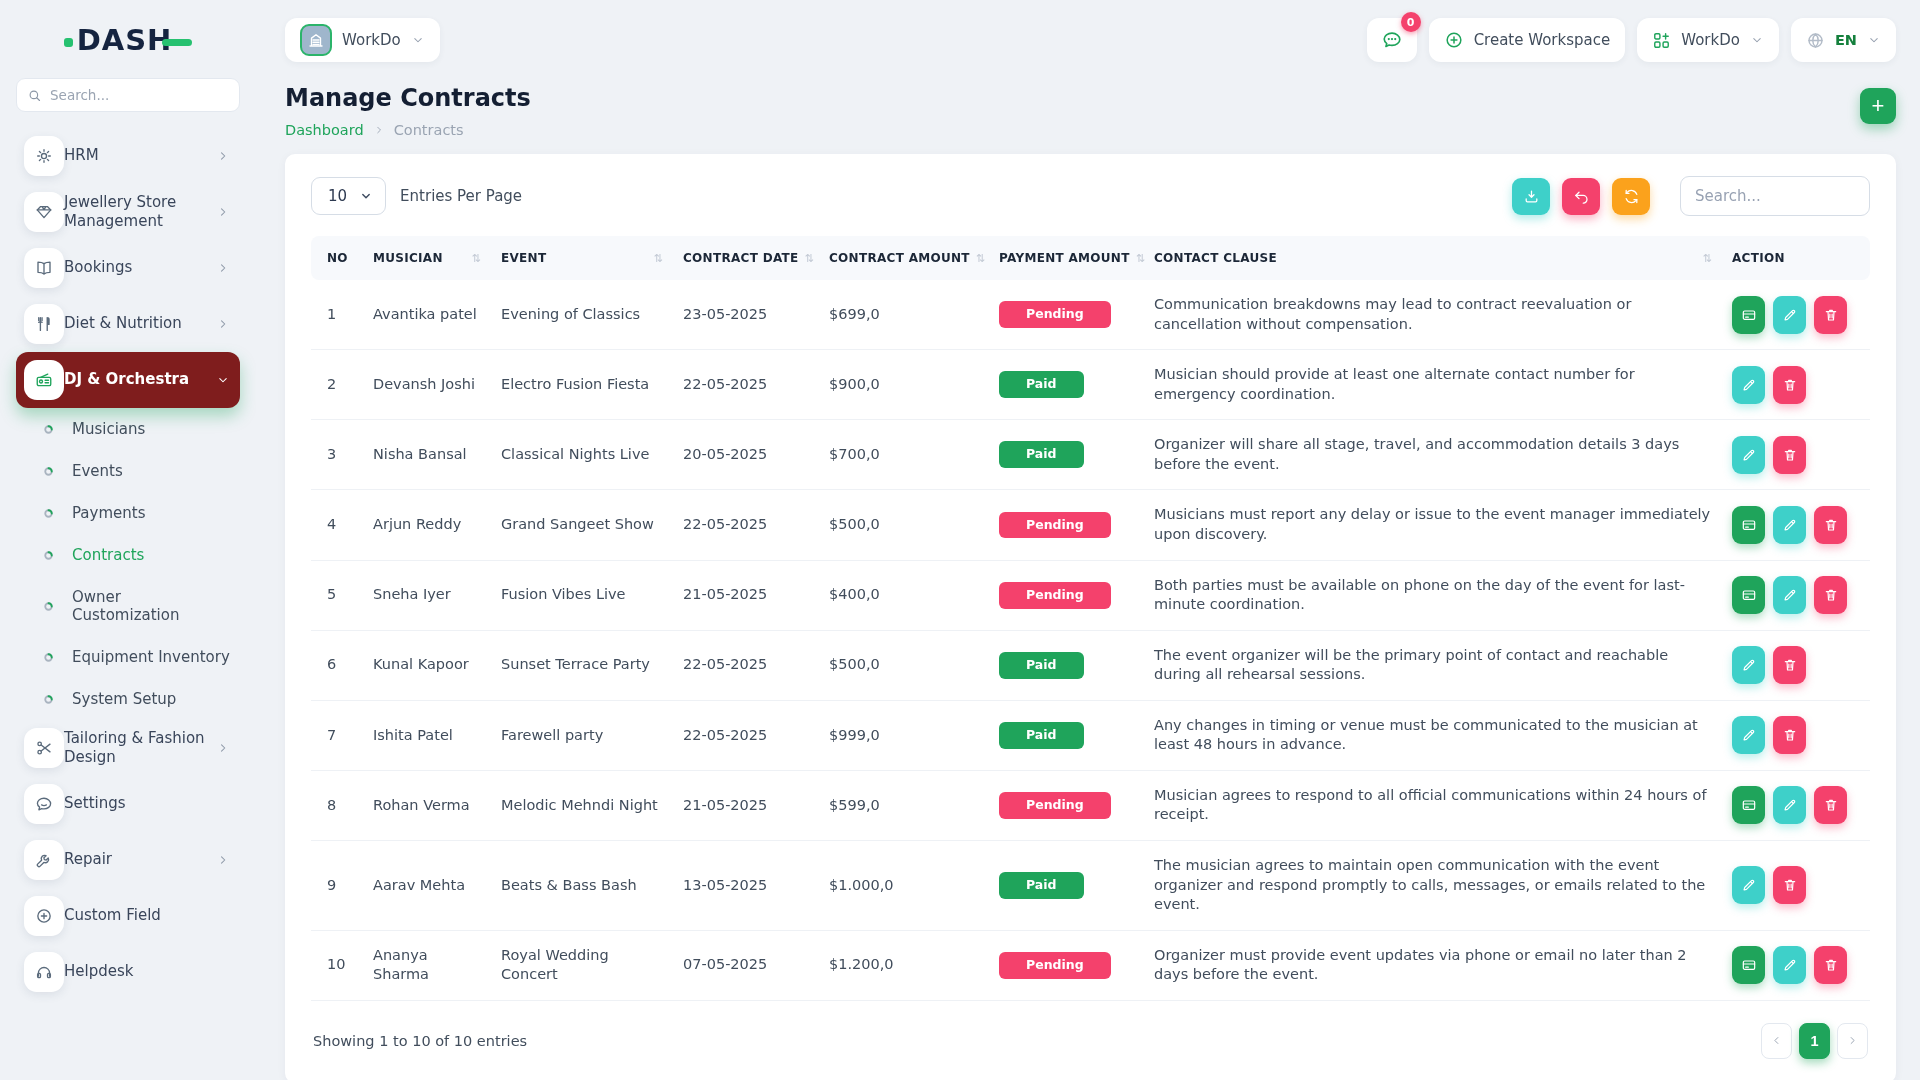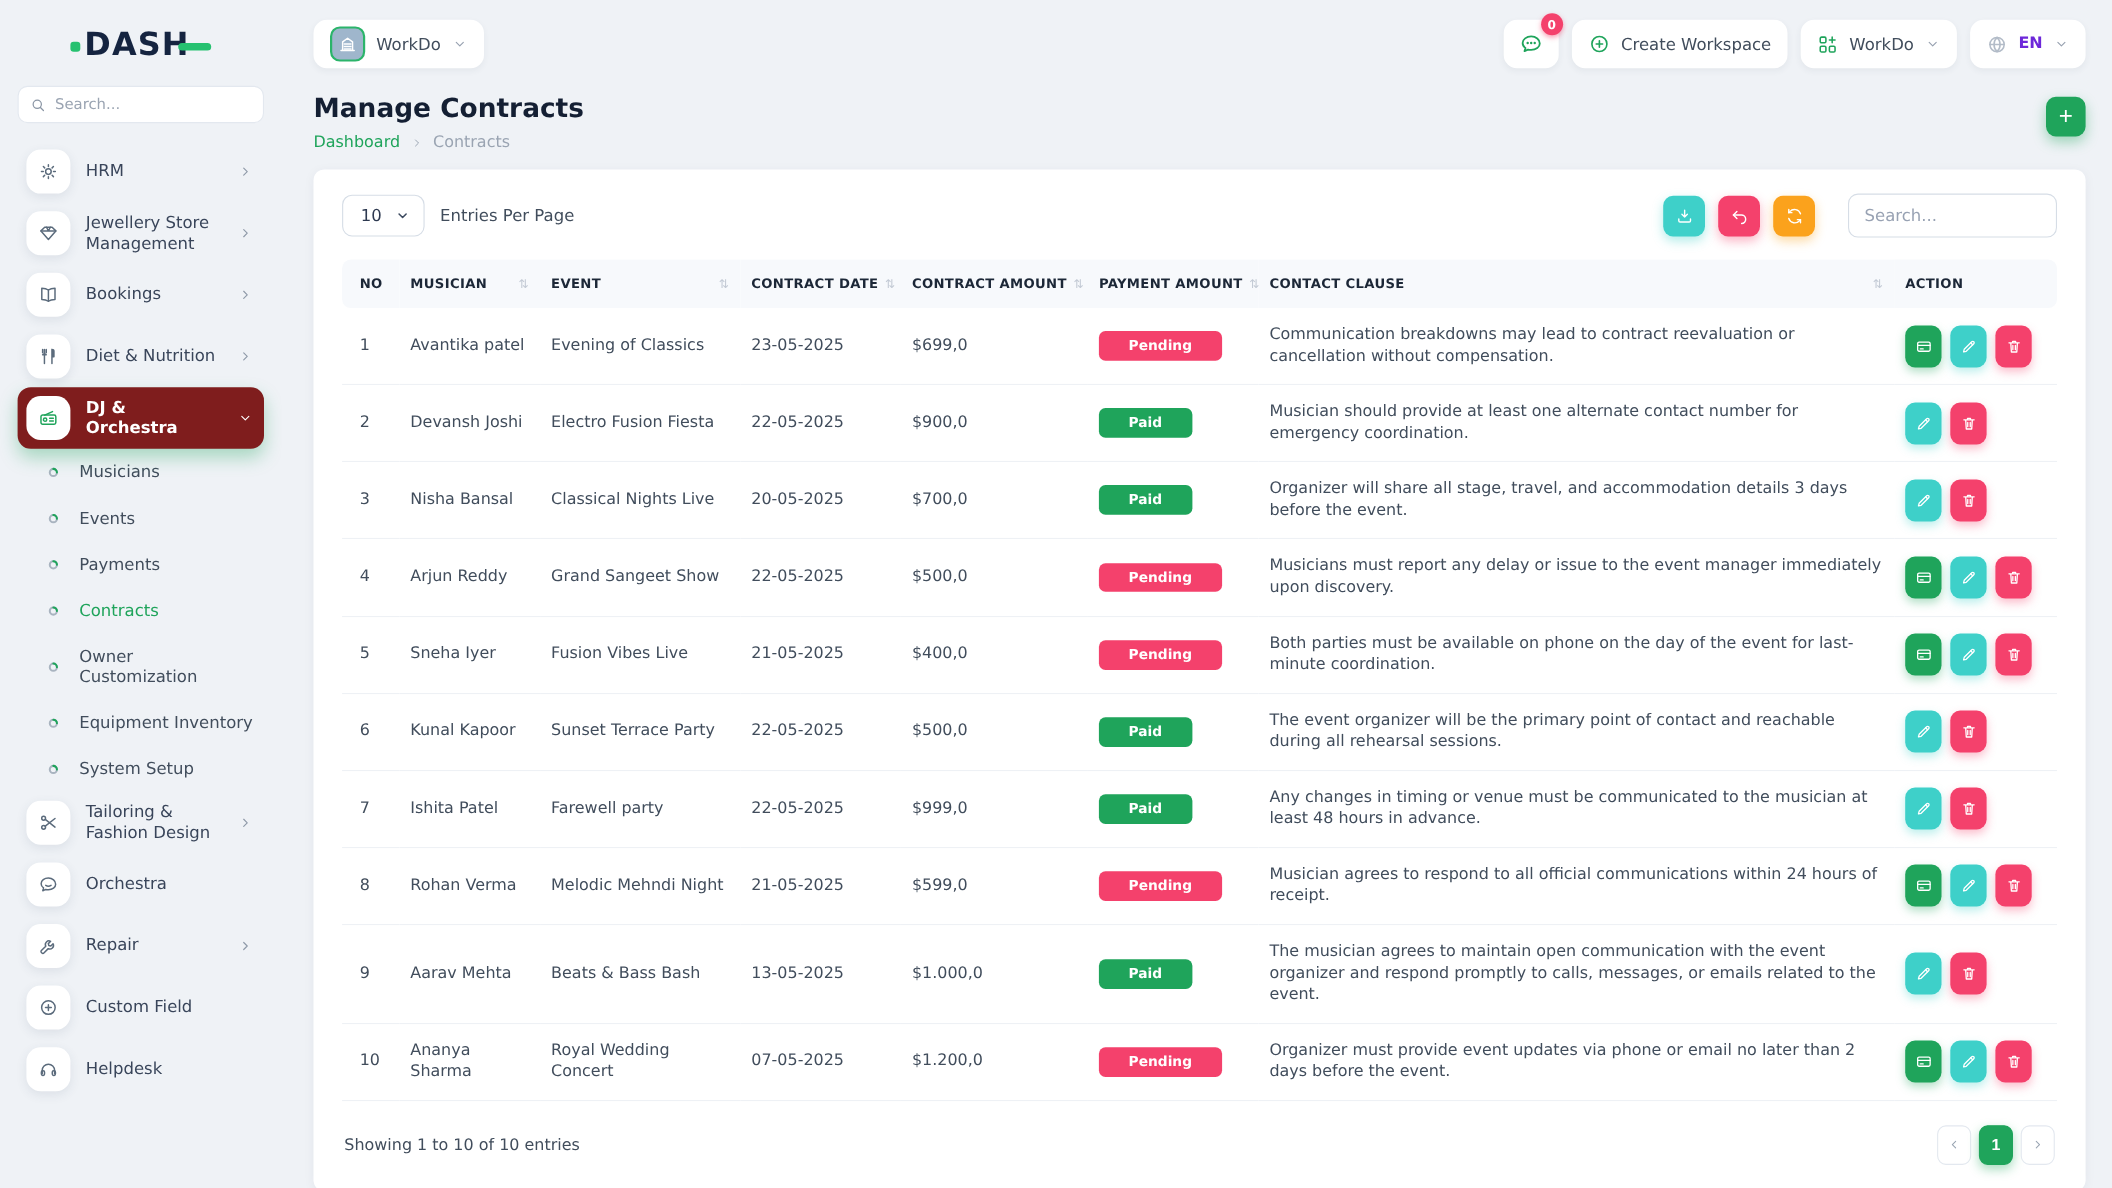--- a/index.html
+++ b/index.html
@@ -14,21 +14,21 @@
   
   .sidebar{position:fixed;left:0;top:0;bottom:0;width:256px;padding:16px 16px 10px;overflow:hidden;}
   .logo{display:flex;align-items:center;justify-content:center;gap:4px;height:48px;margin-bottom:14px;cursor:pointer}
   .logo-dot{width:9px;height:9px;border-radius:3px;background:#26c170;margin-top:4px}
   .logo-text{font-size:29px;font-weight:800;letter-spacing:1px;color:#152440}
   .logo-bar{width:30px;height:7px;border-radius:4px;background:#26c170;margin-left:-14px;margin-top:4px}
   .side-search{display:flex;align-items:center;gap:8px;background:#fff;border:1px solid #e3e8ef;border-radius:9px;height:34px;padding:0 10px;color:#8b96a5}
   .side-search input{border:none;outline:none;font-size:13.5px;color:#414d5c;width:100%;background:transparent;font-family:inherit}
   .side-search input::placeholder{color:#9aa4b2}
   .nav{margin-top:16px;display:flex;flex-direction:column}
-  .nav-item{display:flex;align-items:center;gap:14px;padding:8px 10px 8px 8px;border-radius:12px;cursor:pointer;position:relative}
+  .nav-item{display:flex;align-items:center;padding:8px 10px 8px 8px;border-radius:12px;cursor:pointer;position:relative}
   .icon-tile{width:40px;height:40px;border-radius:13px;background:#fff;box-shadow:0 3px 10px rgba(45,65,95,.10);display:flex;align-items:center;justify-content:center;color:#5b6b7c;flex-shrink:0}
   .nav-label{font-size:15px;color:#39455a;line-height:1.3}
   .nav-chev{margin-left:auto;color:#8e99a8}
   .nav-item.active{background:#7f1d1d;box-shadow:0 8px 16px rgba(31,164,91,.35)}
   .nav-item.active .nav-label{color:#fff;font-weight:700}
   .nav-item.active .nav-chev{color:#fff}
   .nav-item.active .icon-tile{color:#1FA45B;box-shadow:none}
   .sub-item{display:flex;align-items:center;gap:17px;padding:12px 10px 12px 26px;cursor:pointer}
   .sub-label{font-size:15px;color:#414d5c}
   .sub-item.active .sub-label{color:#1FA45B}
@@ -36,21 +36,21 @@
   
   .main{margin-left:256px;padding:12px 24px 0 29px;}
   .topbar{display:flex;align-items:center;justify-content:space-between;height:56px}
   .pill{display:flex;align-items:center;gap:10px;background:#fff;border-radius:12px;height:44px;padding:0 15px;box-shadow:0 2px 6px rgba(45,60,85,.06);font-size:15px;color:#414d5c;cursor:pointer}
   .topbar-right{display:flex;align-items:center;gap:12px}
   .ws-tile{width:32px;height:32px;border-radius:9px;background:#9fb6cc;border:2px solid #2bb46a;display:flex;align-items:center;justify-content:center;color:#fff}
   .chev-sm{color:#97a1b0}
   .msg-pill{position:relative;padding:0 14px}
   .msg-badge{position:absolute;top:-6px;right:-4px;min-width:20px;height:20px;border-radius:10px;background:#F4416C;color:#fff;font-size:11px;font-weight:700;display:flex;align-items:center;justify-content:center;padding:0 6px;box-shadow:0 2px 5px rgba(244,65,108,.5)}
   .green-ic{color:#1FA45B}
-  .lang-code{color:#6d28d9;font-weight:700;font-size:14.5px}
+  .lang-code{color:#15803d;font-weight:700;font-size:14.5px}
   .globe{color:#b3bcc8}
 
   .page-head{display:flex;justify-content:space-between;align-items:flex-start;margin-top:16px}
   .page-title{font-size:24px;font-weight:700;color:#141f33}
   .breadcrumb{display:flex;align-items:center;gap:9px;margin-top:10px;font-size:14.5px}
   .crumb-link{color:#1FA45B;cursor:pointer}
   .crumb-sep{color:#9aa4b2}
   .crumb-current{color:#9aa4b2}
   .add-btn{width:36px;height:36px;border:none;border-radius:9px;background:#1FA45B;color:#fff;font-size:22px;line-height:1;display:flex;align-items:center;justify-content:center;cursor:pointer;box-shadow:0 5px 12px rgba(31,164,91,.4);margin-top:4px}
 
@@ -261,21 +261,21 @@
           </svg>
         </span>
       </div>
       <div class="nav-item">
         <span class="icon-tile">
           <svg class="ic" width="18" height="18" viewBox="0 0 24 24">
             <path d="M12 4.3c-4.9 0-8.8 3-8.8 6.8 0 2 1.1 3.9 2.9 5.1l-.9 3.5 3.6-1.6c1 .3 2.1.4 3.2.4 4.9 0 8.8-3 8.8-6.8S16.9 4.3 12 4.3z"></path>
             <path d="M8.8 13.2c1.9 1.1 4.5 1.1 6.4 0"></path>
           </svg>
         </span>
-        <span class="nav-label">Orchestra</span>
+        <span class="nav-label">Settings</span>
       </div>
       <div class="nav-item">
         <span class="icon-tile">
           <svg class="ic" width="18" height="18" viewBox="0 0 24 24">
             <path d="M14.7 6.3a4.4 4.4 0 0 0-5.9 5.9l-5.3 5.3a1.6 1.6 0 0 0 0 2.3l.7.7a1.6 1.6 0 0 0 2.3 0l5.3-5.3a4.4 4.4 0 0 0 5.9-5.9l-2.8 2.8-2.4-.6-.6-2.4z"></path>
           </svg>
         </span>
         <span class="nav-label">Repair</span>
         <span class="nav-chev">
           <svg class="ic" width="14" height="14" viewBox="0 0 24 24">

